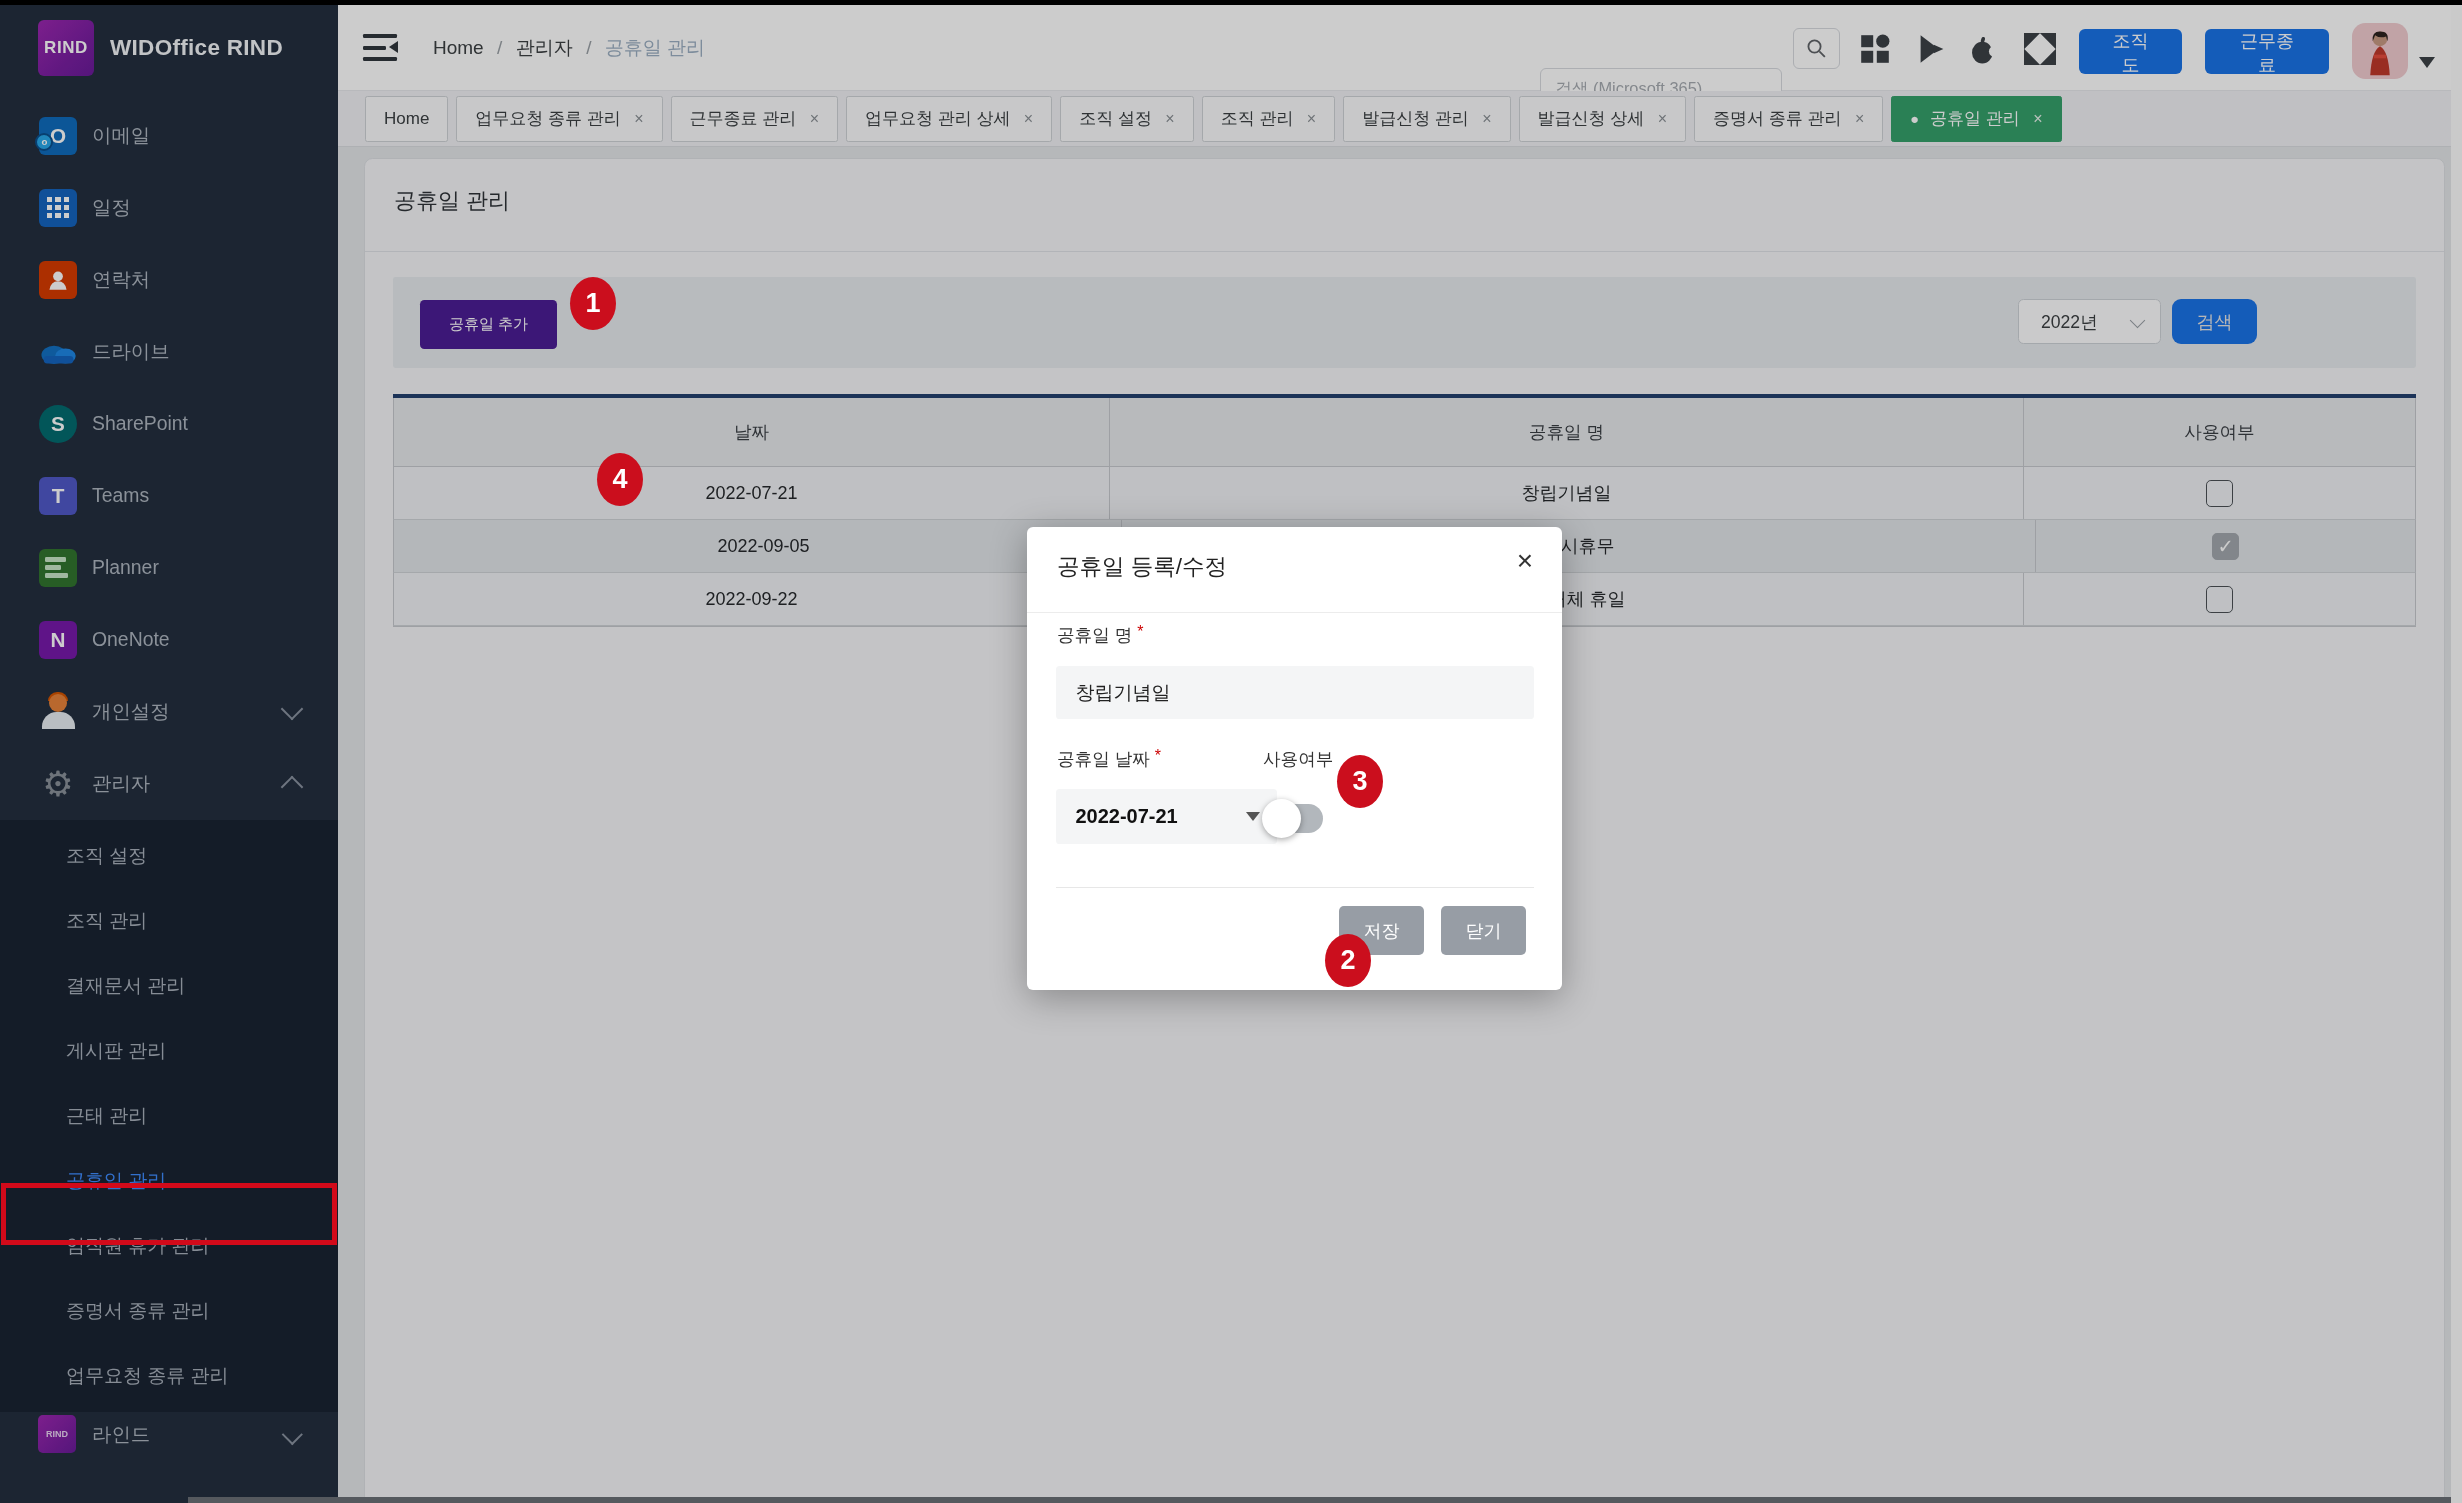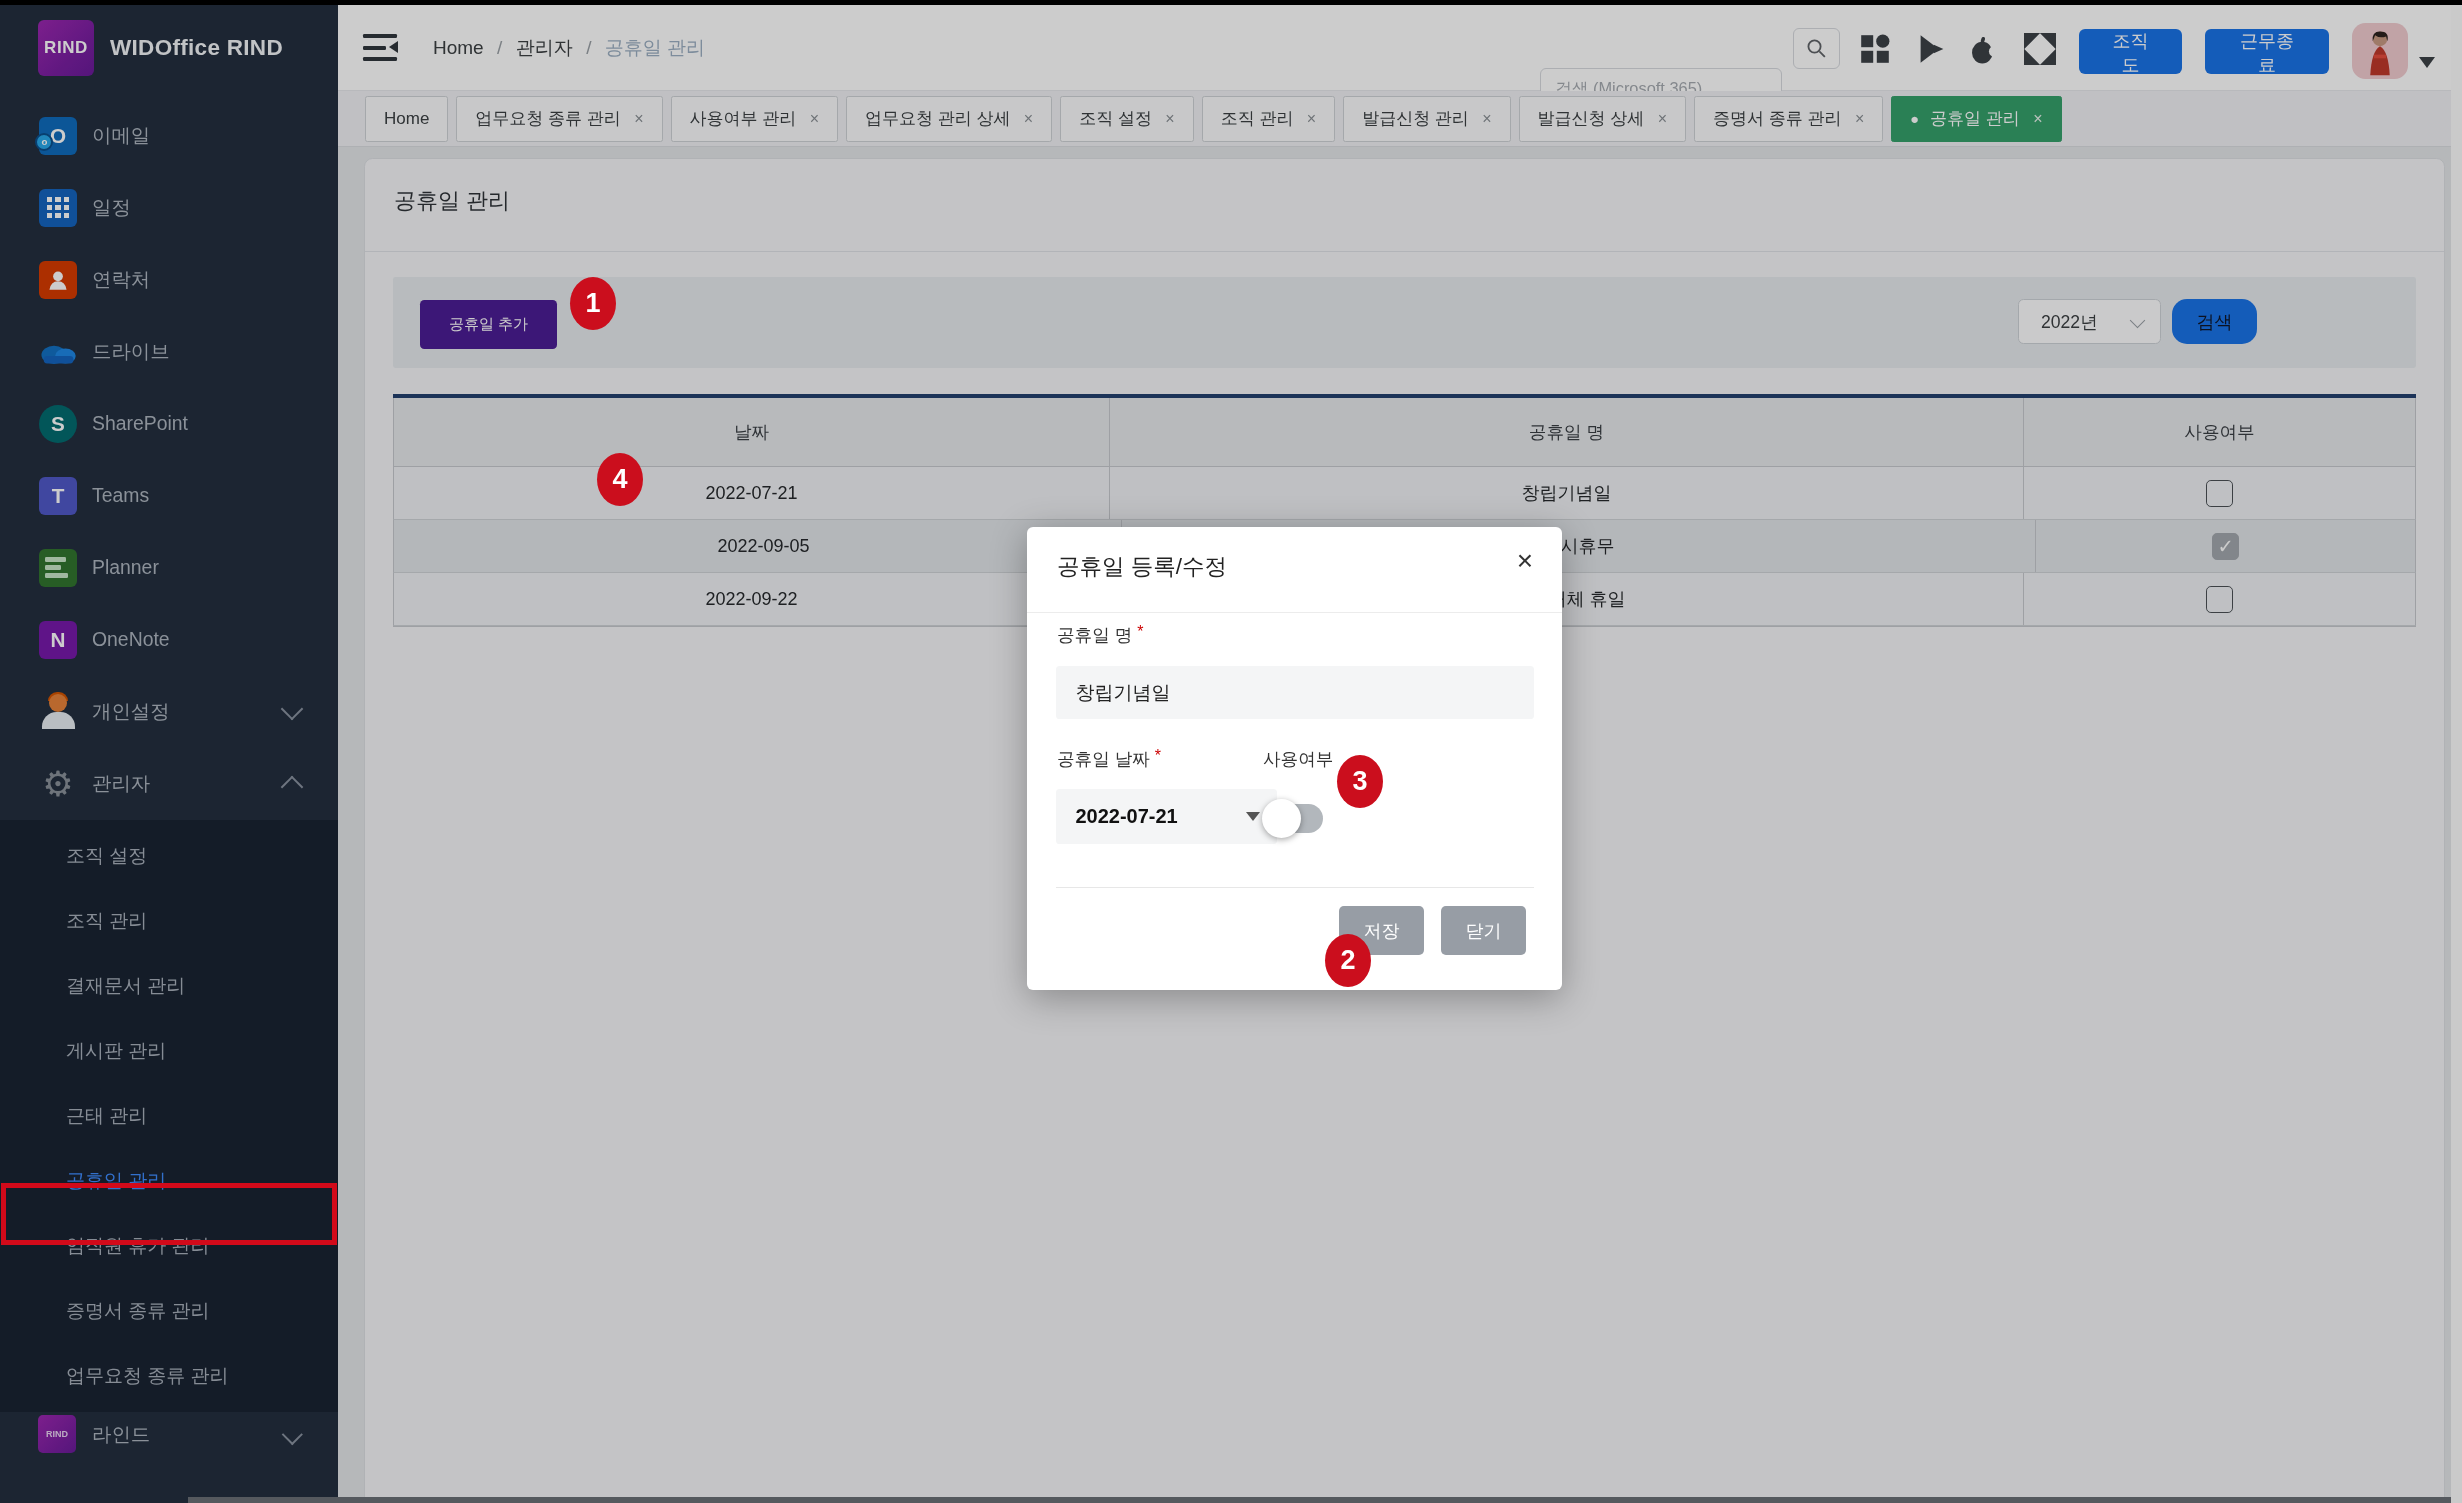--- a/index.html
+++ b/index.html
@@ -122,22 +122,22 @@
   .card-divider { position:absolute; left:0; top:92px; width:100%; height:1.2px; background:#dfe2e6; }
 
   .toolbar { position:absolute; left:28px; top:118px; width:2023px; height:91px; background:#e7eaee; border-radius:2.4px; }
   .add-btn { position:absolute; left:27px; top:23px; width:137px; height:49px; background:#4c1d95; color:#fff;
     border:none; border-radius:4.3px; font-size:15px; font-family:inherit; cursor:pointer; }
   .year-select { position:absolute; right:255px; top:22px; width:143px; height:45px; background:#fdfdfe;
     border:1.2px solid #ced3d8; border-radius:5.5px; display:flex; align-items:center; cursor:pointer; }
   .year-select .val { font-size:17.6px; color:#3c4043; margin-left:22px; }
   .year-select .chev { position:absolute; right:17px; top:14.6px; width:11px; height:11px;
     border-right:1.8px solid #9aa0a6; border-bottom:1.8px solid #9aa0a6; transform:rotate(45deg); }
-  .go-btn { position:absolute; right:159px; top:22px; width:85px; height:45px; background:#1a73e8; color:#0f172a;
-    border:none; border-radius:15px; font-size:18px; font-family:inherit; cursor:pointer; }
+  .go-btn { position:absolute; right:159px; top:22px; width:85px; height:45px; background:#1a73e8; color:#e5e5e5;
+    border:none; border-radius:9px; font-size:18px; font-family:inherit; cursor:pointer; }
 
   
   .table { position:absolute; left:28px; top:235px; width:2023px; border-top:4.3px solid #23406e;
     border-bottom:1.2px solid #c6c9cd; }
   .trow { display:flex; width:100%; border-left:1.2px solid #c6c9cd; border-right:1.2px solid #c6c9cd; }
   .tcell { display:flex; align-items:center; justify-content:center; font-size:18px; color:#26292c;
     border-right:1.2px solid #c6c9cd; }
   .tcell:last-child { border-right:none; }
   .c1 { width:716px; } .c2 { width:914px; } .c3 { flex:1; }
   .thead { height:69px; background:#e6e9ec; border-bottom:1.2px solid #c6c9cd; }
@@ -278,21 +278,21 @@
 
   <div class="tabbar">
     <div class="tab">
       <span>Home</span>
     </div>
     <div class="tab">
       <span>업무요청 종류 관리</span>
       <span class="close">×</span>
     </div>
     <div class="tab">
-      <span>사용여부 관리</span>
+      <span>근무종료 관리</span>
       <span class="close">×</span>
     </div>
     <div class="tab">
       <span>업무요청 관리 상세</span>
       <span class="close">×</span>
     </div>
     <div class="tab">
       <span>조직 설정</span>
       <span class="close">×</span>
     </div>

